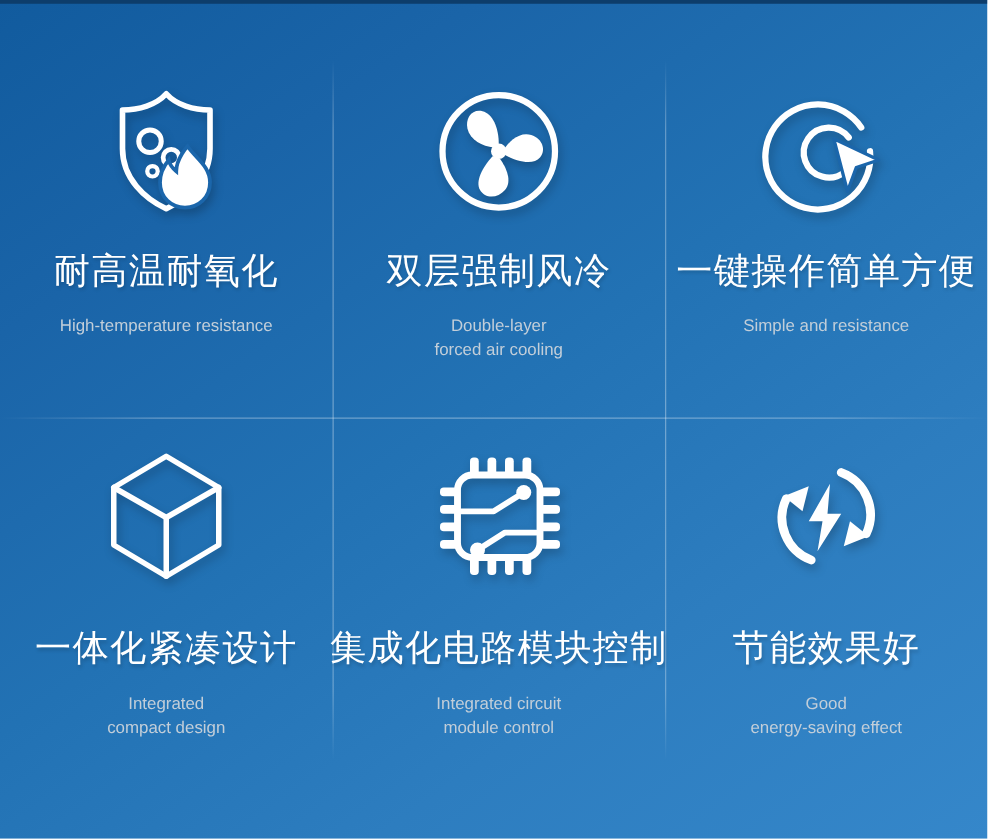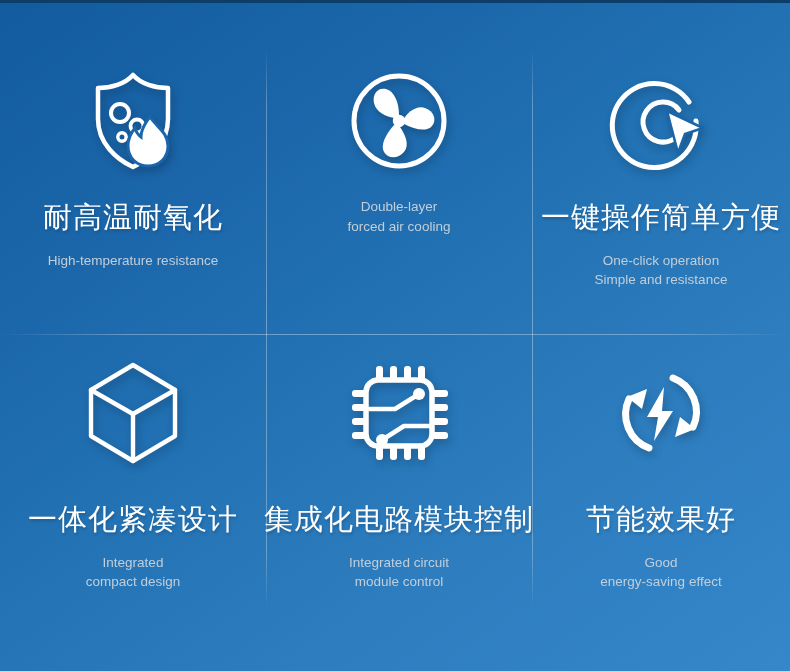--- a/index.html
+++ b/index.html
@@ -136,38 +136,38 @@
         <svg width="98" height="98" viewBox="0 0 98 98" fill="none">
           <circle cx="49" cy="49" r="45" stroke="#ffffff" stroke-width="5" fill="none"></circle>
           <g fill="#ffffff">
             <path d="M49 43 C49 30 44 19 36 17 C28 15 22 22 24 31 C26 40 36 45 45 46 Z"></path>
             <path d="M54 52 C65 58 77 60 82 54 C87 48 84 39 75 36 C66 33 57 41 53 48 Z"></path>
             <path d="M44 53 C36 62 30 73 34 80 C38 87 48 87 54 80 C60 73 55 62 50 55 Z"></path>
           </g>
           <circle cx="49" cy="49" r="6.2" fill="#ffffff"></circle>
         </svg>
       </div>
+      <div class="title-cn">双层强制风冷</div>
       <div class="sub-en">
         <span class="ln">Double-layer</span>
         <span class="ln">forced air cooling</span>
       </div>
     </div>
 
     <div class="cell row1">
       <div class="icon-wrap">
         <svg width="100" height="98" viewBox="0 0 100 98" fill="none">
           <path d="M78 30 A42 42 0 1 0 85 49" stroke="#ffffff" stroke-width="5" stroke-linecap="round" fill="none"></path>
           <path d="M68 38 A20 20 0 1 0 72 49" stroke="#ffffff" stroke-width="5" stroke-linecap="round" fill="none"></path>
           <path d="M56 39 L92 56 L74 62 L67 81 Z" fill="#ffffff"></path>
           <path d="M56 39 L92 56 L74 62 L67 81 Z" stroke="#1b66ab" stroke-width="2.6" stroke-linejoin="round" fill="none"></path>
         </svg>
       </div>
       <div class="title-cn">一键操作简单方便</div>
       <div class="sub-en">
-        <span class="ln">One-click operation</span>
         <span class="ln">Simple and resistance</span>
       </div>
     </div>
 
     <div class="cell row2">
       <div class="icon-wrap">
         <svg width="94" height="104" viewBox="0 0 94 104" fill="none" stroke="#ffffff" stroke-width="4.4" stroke-linejoin="round" stroke-linecap="round">
           <path d="M47 4 L89 29 L89 75 L47 100 L5 75 L5 29 Z" fill="none"></path>
           <path d="M5 29 L47 53 L89 29" fill="none"></path>
           <path d="M47 53 L47 100" fill="none"></path>

